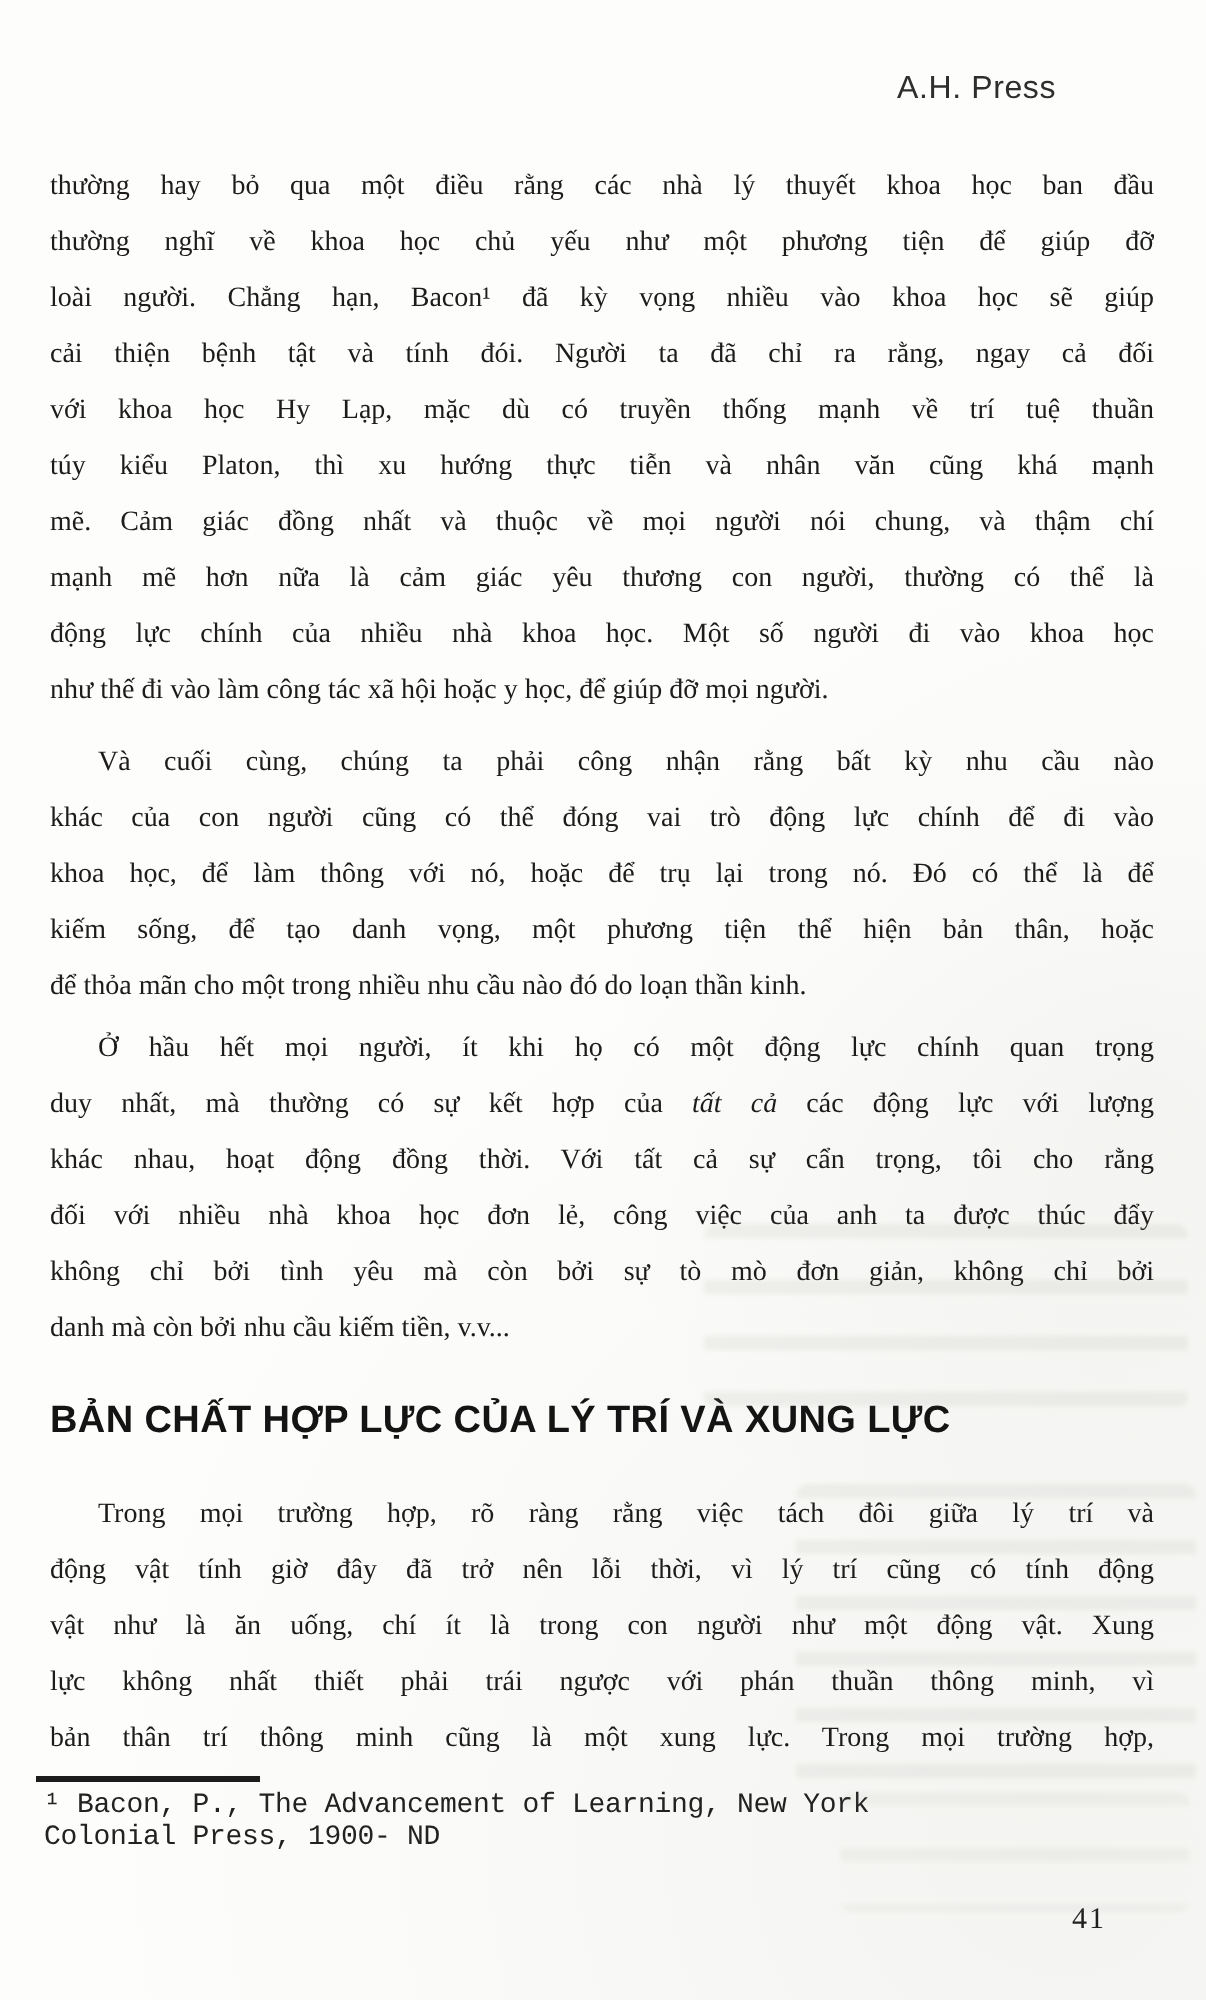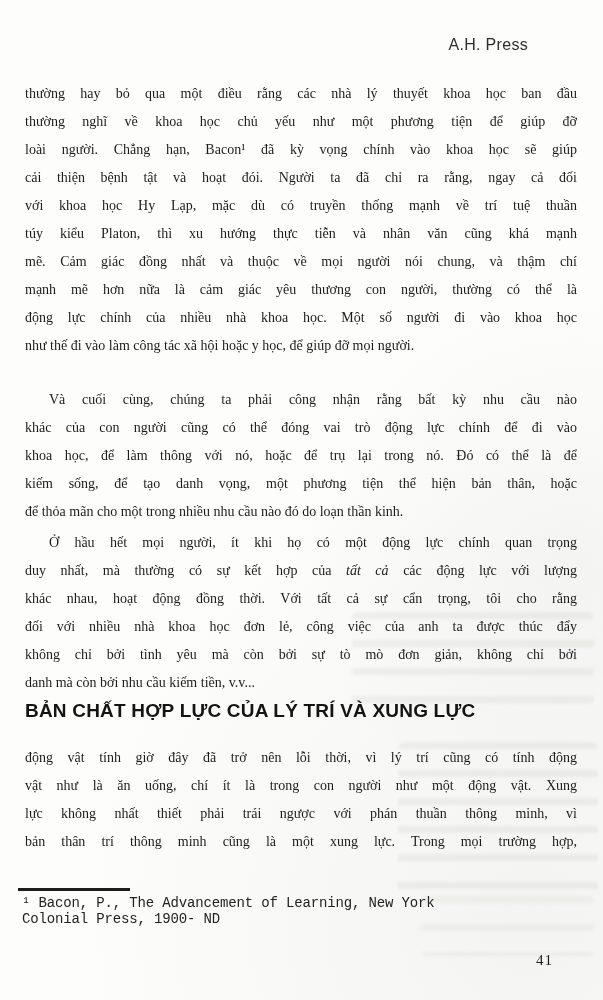--- a/index.html
+++ b/index.html
@@ -22,21 +22,21 @@
   .p1{top:80px;}
   .p2{top:368px;}
   .p3{top:511px;}
   .p4{top:744px;}
   .line{
     height:28px;line-height:28px;font-size:14px;
     text-align:justify;text-align-last:justify;
     overflow:hidden;white-space:normal;
   }
   .line.last{text-align-last:left;}
-  .line.indent{text-indent:24px;margin-top:18px;}
+  .line.indent{text-indent:24px;}
   .em{font-style:italic;}
   .heading{
     position:absolute;top:700px;left:25px;width:552px;
     text-align:left;font-family:"Liberation Sans", sans-serif;
     font-weight:700;font-size:19px;color:#141414;letter-spacing:.2px;
     white-space:nowrap;
   }
   .footnote-rule{
     position:absolute;top:888px;left:18px;width:112px;height:3px;
     background:#1c1c1c;
@@ -66,22 +66,22 @@
 
 <div class="page">
 
   <div class="author">A.H. Press</div>
 
   <div class="textblock">
 
     <div class="para p1">
       <div class="line">thường hay bỏ qua một điều rằng các nhà lý thuyết khoa học ban đầu</div>
       <div class="line">thường nghĩ về khoa học chủ yếu như một phương tiện để giúp đỡ</div>
-      <div class="line">loài người. Chẳng hạn, Bacon¹ đã kỳ vọng chính vào khoa học sẽ giúp</div>
-      <div class="line">cải thiện bệnh tật và hoạt đói. Người ta đã chỉ ra rằng, ngay cả đối</div>
+      <div class="line">loài người. Chẳng hạn, Bacon¹ đã kỳ vọng nhiều vào khoa học sẽ giúp</div>
+      <div class="line">cải thiện bệnh tật và tính đói. Người ta đã chỉ ra rằng, ngay cả đối</div>
       <div class="line">với khoa học Hy Lạp, mặc dù có truyền thống mạnh về trí tuệ thuần</div>
       <div class="line">túy kiểu Platon, thì xu hướng thực tiễn và nhân văn cũng khá mạnh</div>
       <div class="line">mẽ. Cảm giác đồng nhất và thuộc về mọi người nói chung, và thậm chí</div>
       <div class="line">mạnh mẽ hơn nữa là cảm giác yêu thương con người, thường có thể là</div>
       <div class="line">động lực chính của nhiều nhà khoa học. Một số người đi vào khoa học</div>
       <div class="line last">như thế đi vào làm công tác xã hội hoặc y học, để giúp đỡ mọi người.</div>
     </div>
 
     <div class="para p2">
       <div class="line indent">Và cuối cùng, chúng ta phải công nhận rằng bất kỳ nhu cầu nào</div>
@@ -94,20 +94,21 @@
     <div class="para p3">
       <div class="line indent">Ở hầu hết mọi người, ít khi họ có một động lực chính quan trọng</div>
       <div class="line"><span>duy nhất, mà thường có sự kết hợp của </span><span class="em">tất cả</span><span> các động lực với lượng</span></div>
       <div class="line">khác nhau, hoạt động đồng thời. Với tất cả sự cẩn trọng, tôi cho rằng</div>
       <div class="line">đối với nhiều nhà khoa học đơn lẻ, công việc của anh ta được thúc đẩy</div>
       <div class="line">không chỉ bởi tình yêu mà còn bởi sự tò mò đơn giản, không chỉ bởi</div>
       <div class="line last">danh mà còn bởi nhu cầu kiếm tiền, v.v...</div>
     </div>
 
     <div class="para p4">
+      <div class="line indent">Trong mọi trường hợp, rõ ràng rằng việc tách đôi giữa lý trí và</div>
       <div class="line">động vật tính giờ đây đã trở nên lỗi thời, vì lý trí cũng có tính động</div>
       <div class="line">vật như là ăn uống, chí ít là trong con người như một động vật. Xung</div>
       <div class="line">lực không nhất thiết phải trái ngược với phán thuần thông minh, vì</div>
       <div class="line">bản thân trí thông minh cũng là một xung lực. Trong mọi trường hợp,</div>
     </div>
 
   </div>
 
   <div class="heading">BẢN CHẤT HỢP LỰC CỦA LÝ TRÍ VÀ XUNG LỰC</div>
 

